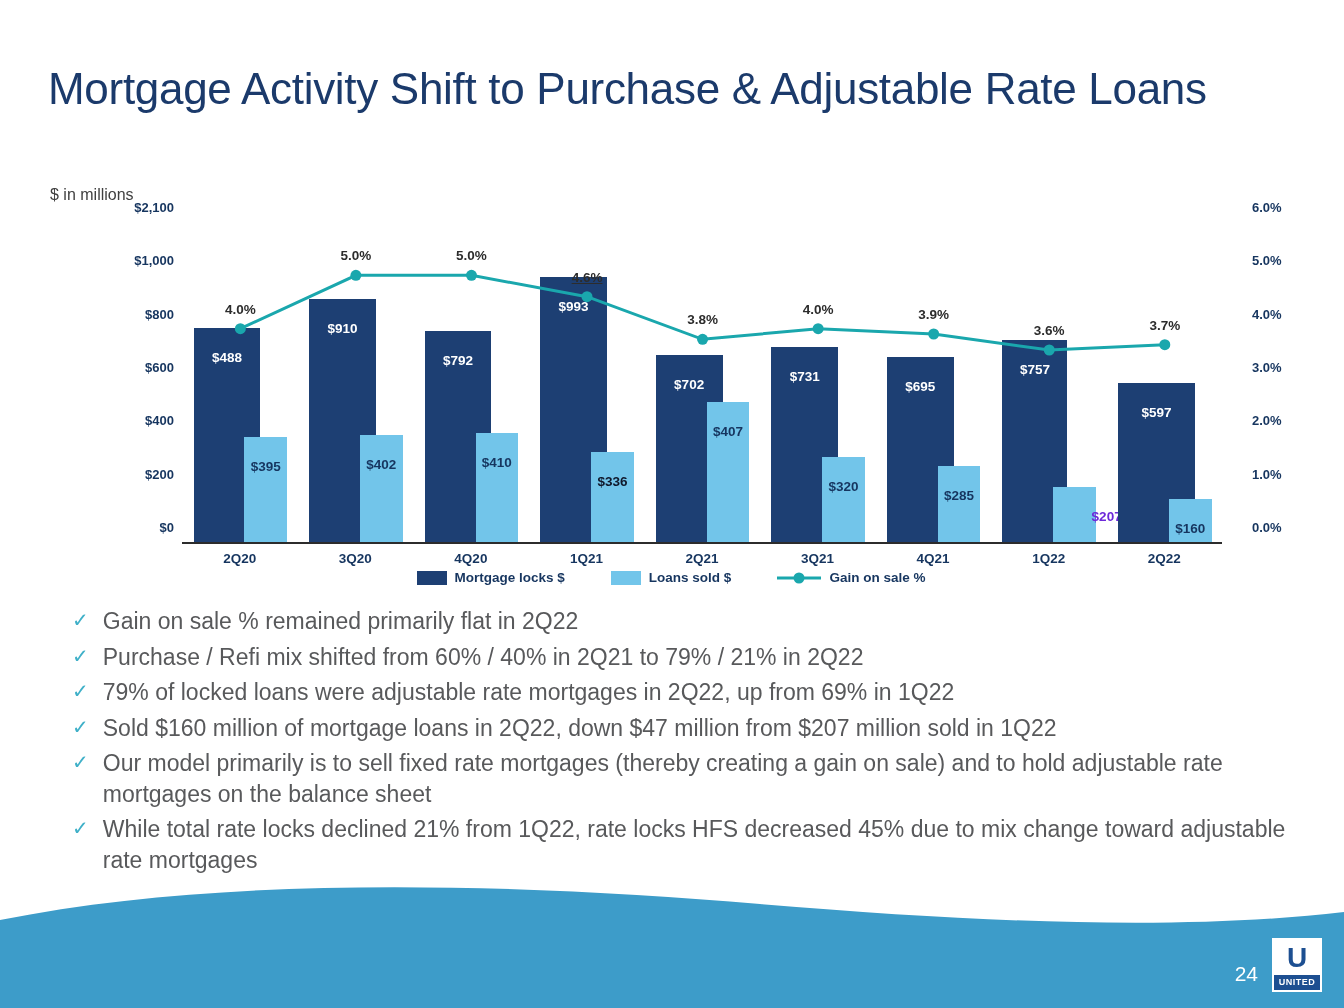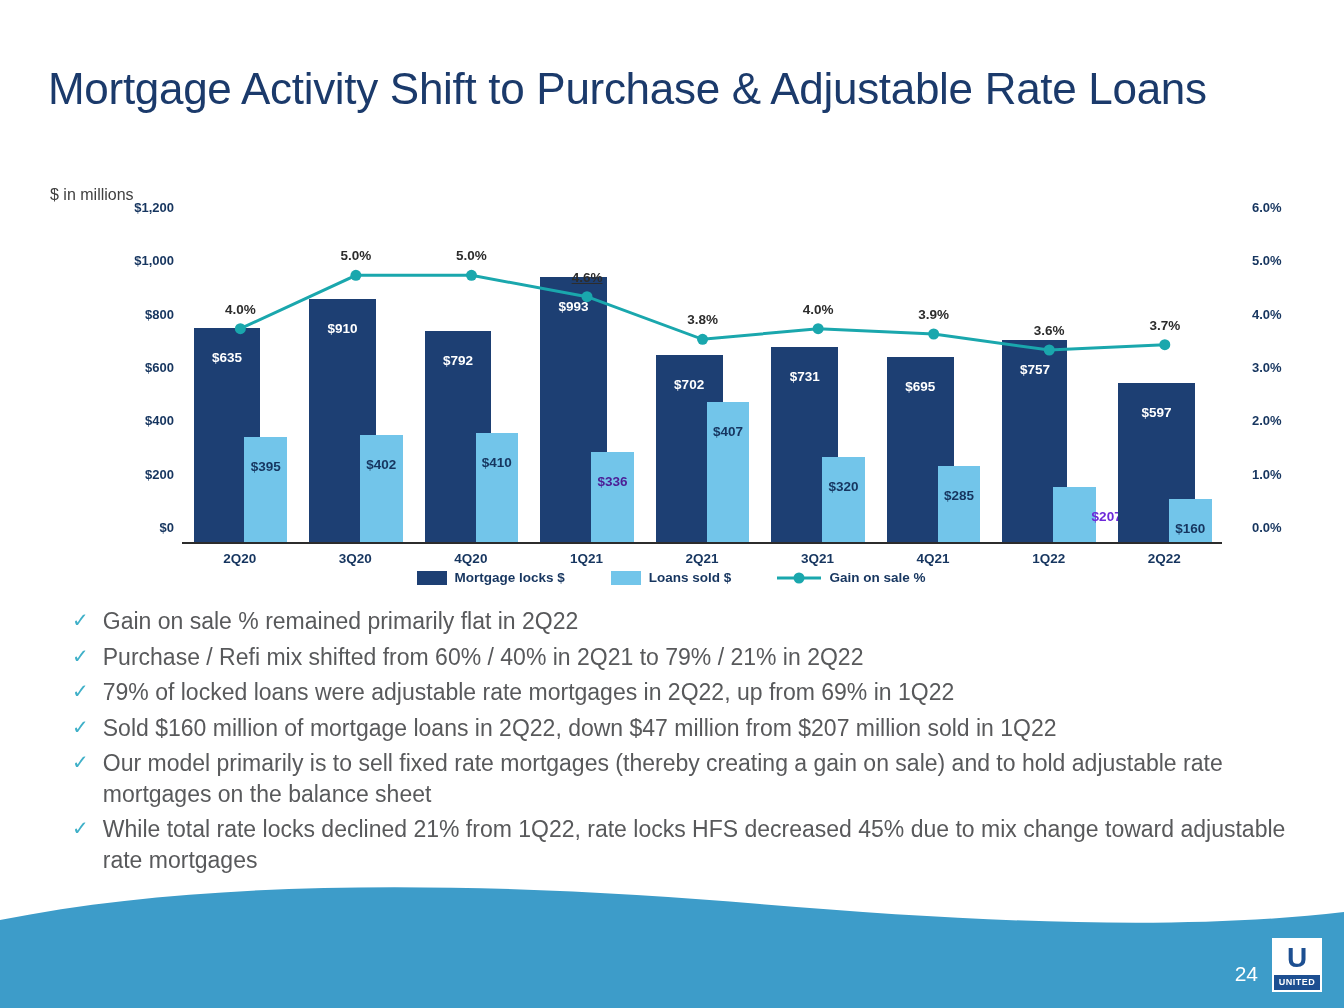--- a/index.html
+++ b/index.html
@@ -217,31 +217,31 @@
   <div class="subtitle">$ in millions</div>
 
   <div class="chart-area">
     <div class="plot" id="plot">
         <div class="ytick" style="bottom: 0px;">$0</div>
         <div class="ytick" style="bottom: 53.3333px;">$200</div>
         <div class="ytick" style="bottom: 106.667px;">$400</div>
         <div class="ytick" style="bottom: 160px;">$600</div>
         <div class="ytick" style="bottom: 213.333px;">$800</div>
         <div class="ytick" style="bottom: 266.667px;">$1,000</div>
-        <div class="ytick" style="bottom: 320px;">$1,200</div>
+        <div class="ytick" style="bottom: 320px;">$2,100</div>
         <div class="ytick-r" style="bottom: 0px;">0.0%</div>
         <div class="ytick-r" style="bottom: 53.3333px;">1.0%</div>
         <div class="ytick-r" style="bottom: 106.667px;">2.0%</div>
         <div class="ytick-r" style="bottom: 160px;">3.0%</div>
         <div class="ytick-r" style="bottom: 213.333px;">4.0%</div>
         <div class="ytick-r" style="bottom: 266.667px;">5.0%</div>
         <div class="ytick-r" style="bottom: 320px;">6.0%</div>
         <div class="group" style="left: 0px; width: 115.556px;">
           <div class="bar locks" style="width: 42.7556px; height: 213.867px; left: 11.5556px;">
-            <div class="bar-label" style="top: 22px;">$635</div>
+            <div class="bar-label" style="top: 22px;">$488</div>
           </div>
           <div class="bar sold" style="width: 42.7556px; height: 105.333px; left: 62.4px;">
             <div class="bar-label" style="top: 22px; color: rgb(22, 53, 95);">$395</div>
           </div>
           <div class="xtick">2Q20</div>
         </div>
         <div class="group" style="left: 115.556px; width: 115.556px;">
           <div class="bar locks" style="width: 42.7556px; height: 242.667px; left: 11.5556px;">
             <div class="bar-label" style="top: 22px;">$910</div>
           </div>
@@ -257,21 +257,21 @@
           <div class="bar sold" style="width: 42.7556px; height: 109.333px; left: 62.4px;">
             <div class="bar-label" style="top: 22px; color: rgb(22, 53, 95);">$410</div>
           </div>
           <div class="xtick">4Q20</div>
         </div>
         <div class="group" style="left: 346.667px; width: 115.556px;">
           <div class="bar locks" style="width: 42.7556px; height: 264.8px; left: 11.5556px;">
             <div class="bar-label" style="top: 22px;">$993</div>
           </div>
           <div class="bar sold" style="width: 42.7556px; height: 89.6px; left: 62.4px;">
-            <div class="bar-label" style="top: 22px; color: #4c1d95;">$336</div>
+            <div class="bar-label" style="top: 22px; color: #0f172a;">$336</div>
           </div>
           <div class="xtick">1Q21</div>
         </div>
         <div class="group" style="left: 462.222px; width: 115.556px;">
           <div class="bar locks" style="width: 42.7556px; height: 187.2px; left: 11.5556px;">
             <div class="bar-label" style="top: 22px;">$702</div>
           </div>
           <div class="bar sold" style="width: 42.7556px; height: 140px; left: 62.4px;">
             <div class="bar-label" style="top: 22px; color: rgb(22, 53, 95);">$407</div>
           </div>

